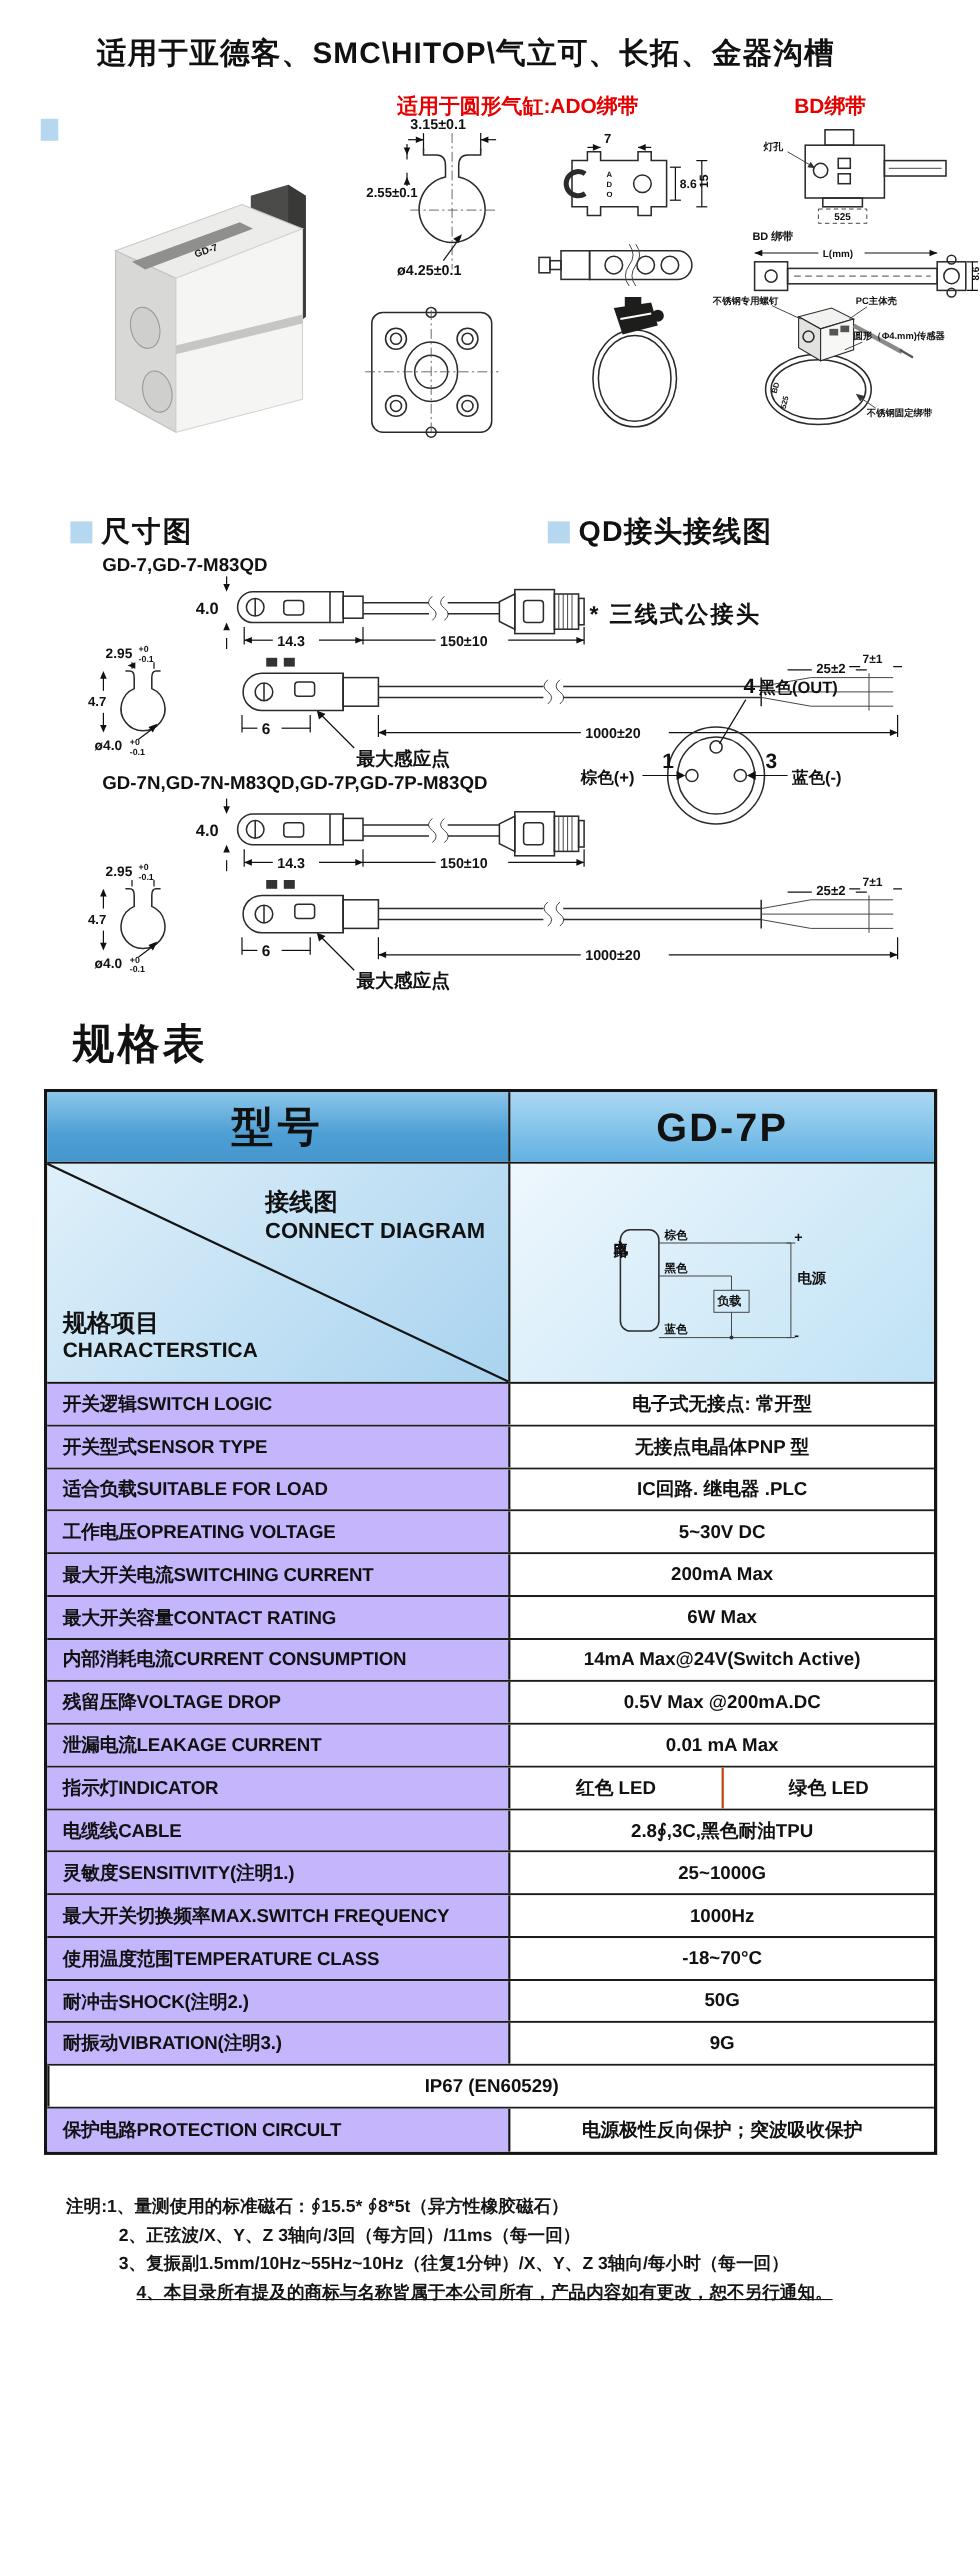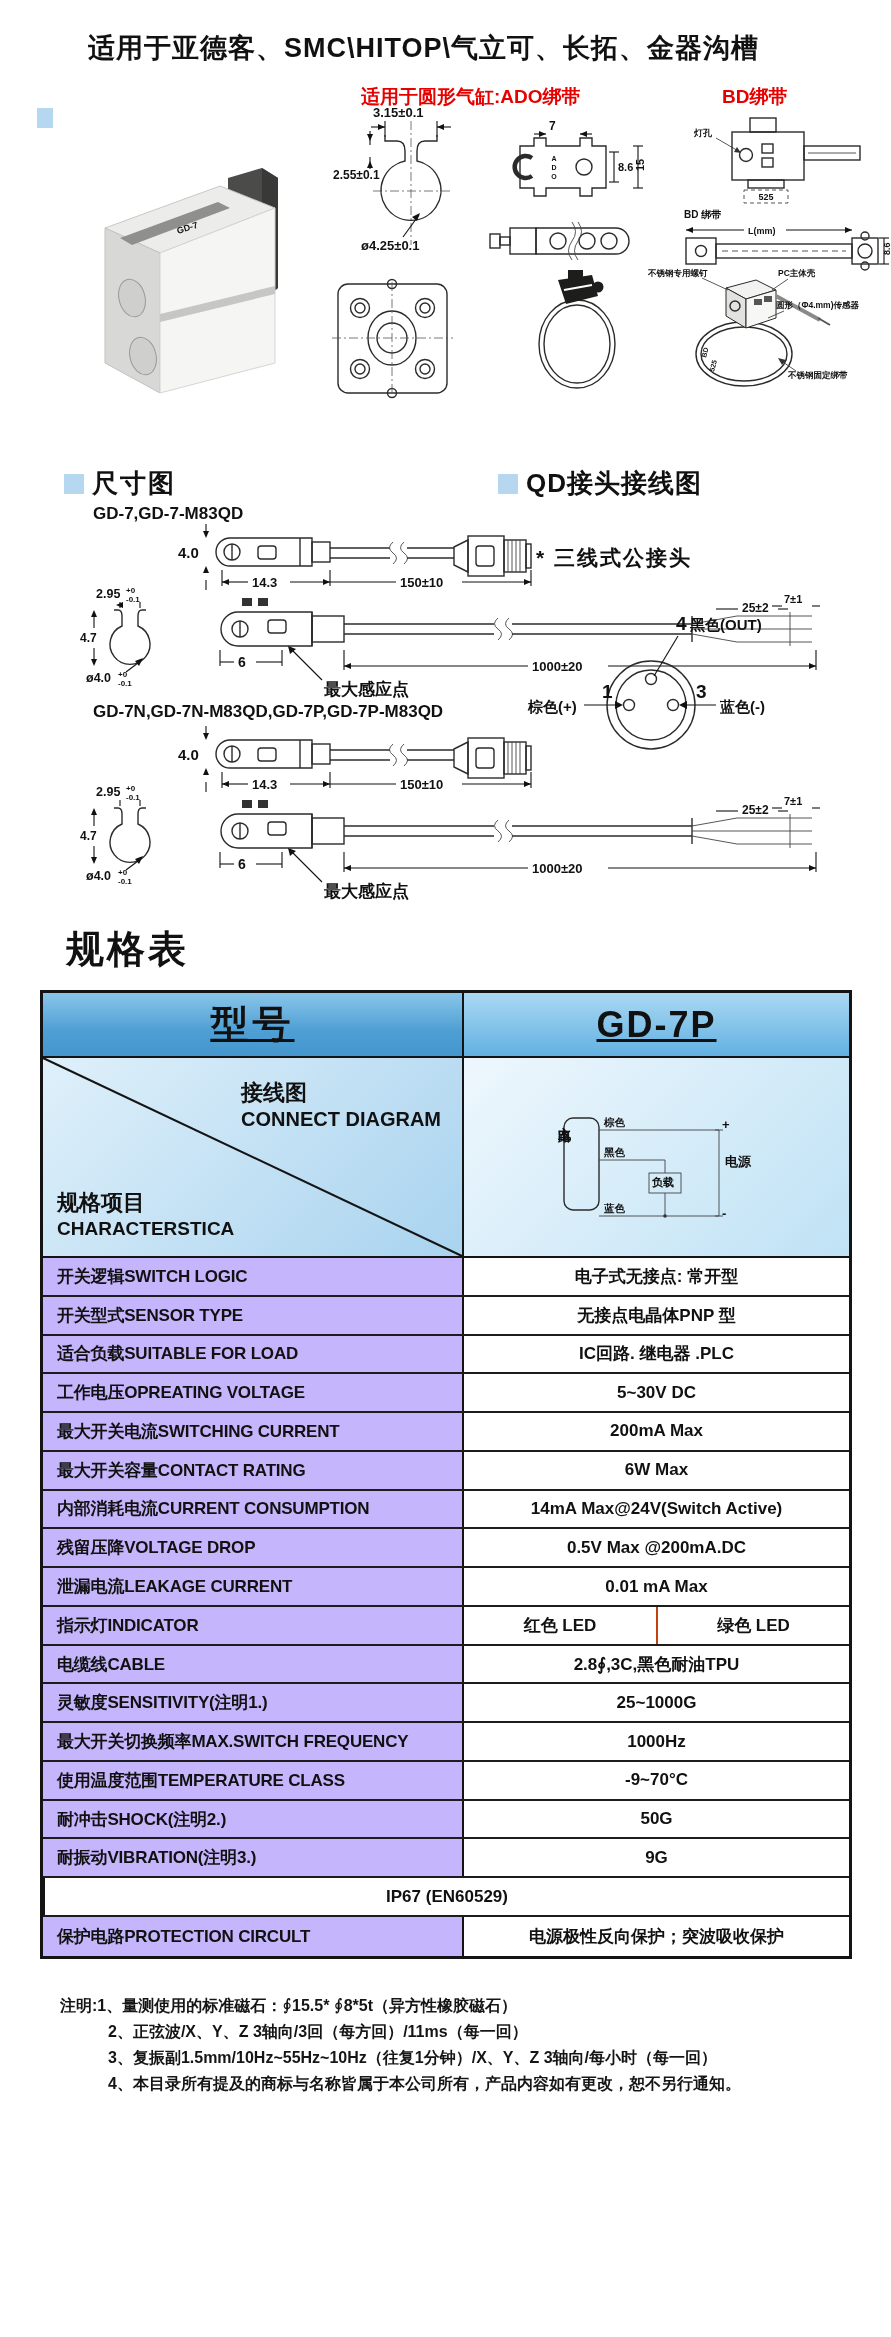--- a/index.html
+++ b/index.html
@@ -9,21 +9,21 @@
   .red{color:#e60000;}
   .bullet{position:absolute;width:20px;height:20px;background:#b5d8f0;}
   svg{position:absolute;overflow:visible;}
   svg text{font-family:"Liberation Sans",sans-serif;fill:#111;font-weight:bold;}
   .ln{stroke:#2b2b2b;stroke-width:1.4;fill:none;}
   .thin{stroke:#444;stroke-width:0.9;fill:none;}
   .dimln{stroke:#111;stroke-width:1.1;fill:none;}
   .cl{stroke:#555;stroke-width:0.8;fill:none;stroke-dasharray:9,3,2,3;}
   
   .spec-table{position:absolute;left:40px;top:990px;width:806px;border:3px solid #141414;background:#fff;}
-  .sheader{display:flex;height:63px;border-bottom:2.5px solid #141414;text-decoration:underline;}
+  .sheader{display:flex;height:63px;border-bottom:2.5px solid #141414;}
   .sheader .hleft{width:419px;background:linear-gradient(180deg,#8ac6ea 0%,#4e9fd4 60%,#4496cd 100%);
       display:flex;align-items:center;justify-content:center;font-size:38px;font-weight:bold;letter-spacing:4px;}
   .sheader .hright{flex:1;border-left:2.5px solid #141414;background:linear-gradient(180deg,#abd8f3 0%,#62b1e2 100%);
       display:flex;align-items:center;justify-content:center;font-size:36px;font-weight:bold;letter-spacing:2px;}
   .diagrow{position:relative;display:flex;height:198px;border-bottom:2.5px solid #141414;}
   .dleft{position:relative;width:419px;background:linear-gradient(135deg,#dff0fa 0%,#a9d3ef 100%);}
   .dright{position:relative;flex:1;border-left:2.5px solid #141414;background:linear-gradient(135deg,#eef7fd 0%,#bfe2f5 100%);}
   .dtop{position:absolute;left:198px;top:22px;font-weight:bold;font-size:22px;line-height:26px;}
   .dtop .en{font-size:20px;}
   .dbot{position:absolute;left:14px;top:132px;font-weight:bold;font-size:22px;line-height:26px;}
@@ -539,21 +539,21 @@
     <div class="srow">
       <div class="lc">灵敏度SENSITIVITY(注明1.)</div>
       <div class="vc">25~1000G</div>
     </div>
     <div class="srow">
       <div class="lc">最大开关切换频率MAX.SWITCH FREQUENCY</div>
       <div class="vc">1000Hz</div>
     </div>
     <div class="srow">
       <div class="lc">使用温度范围TEMPERATURE CLASS</div>
-      <div class="vc">-9~70°C</div>
+      <div class="vc">-18~70°C</div>
     </div>
     <div class="srow">
       <div class="lc">耐冲击SHOCK(注明2.)</div>
       <div class="vc">50G</div>
     </div>
     <div class="srow">
       <div class="lc">耐振动VIBRATION(注明3.)</div>
       <div class="vc">9G</div>
     </div>
     <div class="srow">
@@ -561,15 +561,15 @@
     </div>
     <div class="srow">
       <div class="lc">保护电路PROTECTION CIRCULT</div>
       <div class="vc">电源极性反向保护；突波吸收保护</div>
     </div>
   </div>
 
   <div class="note" style="left:60px;top:1996px;">注明:1、量测使用的标准磁石：∮15.5* ∮8*5t（异方性橡胶磁石）</div>
   <div class="note" style="left:108px;top:2022px;">2、正弦波/X、Y、Z 3轴向/3回（每方回）/11ms（每一回）</div>
   <div class="note" style="left:108px;top:2048px;">3、复振副1.5mm/10Hz~55Hz~10Hz（往复1分钟）/X、Y、Z 3轴向/每小时（每一回）</div>
-  <div class="note" style="left:108px;top:2074px;">4、本目录所有提及的商标与名称皆属于本公司所有，产品内容如有更改，恕不另行通知。</div>
+  <div class="note" style="left:124px;top:2074px;text-decoration:underline;">4、本目录所有提及的商标与名称皆属于本公司所有，产品内容如有更改，恕不另行通知。</div>
 
 </div>
 
 </body></html>

